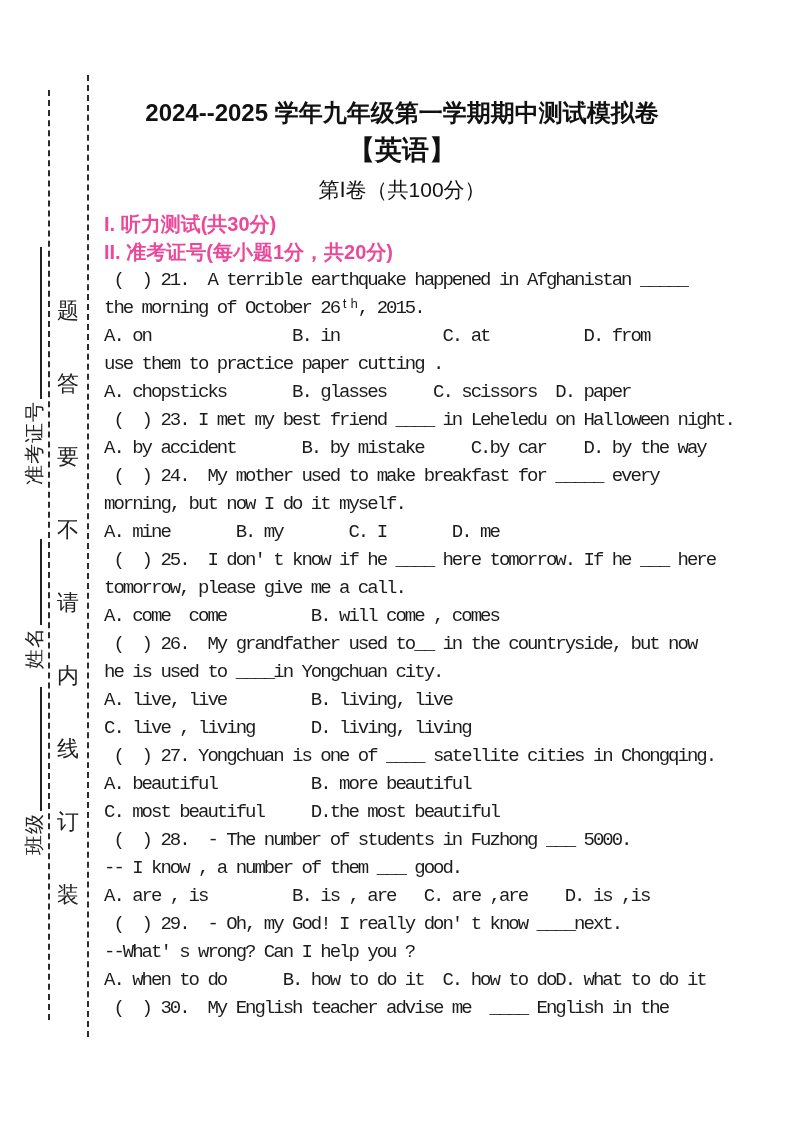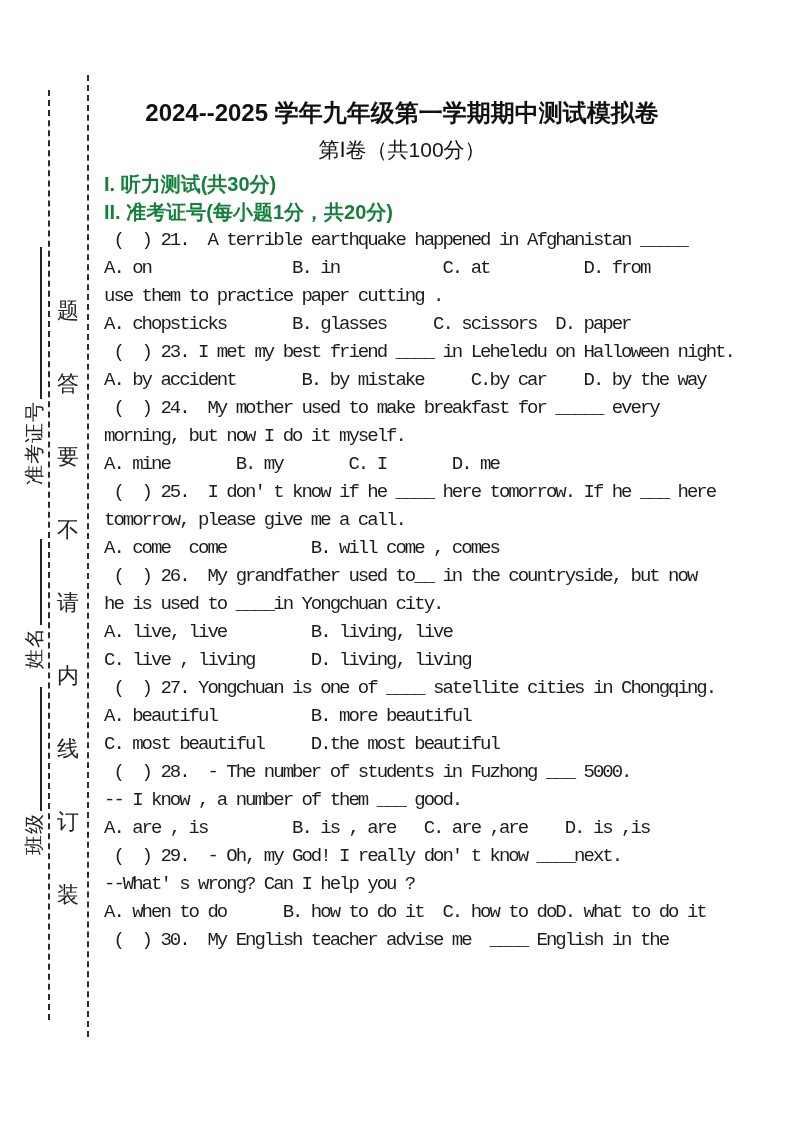--- a/index.html
+++ b/index.html
@@ -33,21 +33,21 @@
   
   .content { position:absolute; left:104px; top:96px; width:596px; }
   .title   { font-size:24px; font-weight:bold; text-align:center; line-height:34px; white-space:pre; color:#111; }
   .subject { font-size:27px; font-weight:bold; text-align:center; line-height:40px; color:#111; }
   .part    { font-size:21px; font-weight:normal; text-align:center; line-height:40px; color:#111; }
 
   .lines { font-family:"Liberation Mono","DejaVu Sans Mono",monospace; font-size:19px; letter-spacing:-2px; }
   .line  { white-space:pre; height:28px; line-height:28px; }
   .line.heading {
     font-family:"Liberation Sans",sans-serif; font-weight:bold;
-    font-size:20px; letter-spacing:0; color:#15803d;
+    font-size:20px; letter-spacing:0; color:#ec4899;
   }
 </style>
 </head>
 <body>
 
 <div class="page">
 
   <div class="dash-line dash-inner"></div>
   <div class="dash-line dash-outer"></div>
 
@@ -71,26 +71,28 @@
     <span>不</span>
     <span>请</span>
     <span>内</span>
     <span>线</span>
     <span>订</span>
     <span>装</span>
   </div>
 
   <div class="content">
     <div class="title">2024--2025 学年九年级第一学期期中测试模拟卷</div>
+    <div class="subject">【英语】</div>
     <div class="part">第Ⅰ卷（共100分）</div>
 
     <div class="lines">
       <div class="line heading">I. 听力测试(共30分)</div>
       <div class="line heading">II. 准考证号(每小题1分，共20分)</div>
       <div class="line"> (  ) 21.  A terrible earthquake happened in Afghanistan _____</div>
+      <div class="line">the morning of October 26ᵗʰ, 2015.</div>
       <div class="line">A. on               B. in           C. at          D. from</div>
       <div class="line">use them to practice paper cutting .</div>
       <div class="line">A. chopsticks       B. glasses     C. scissors  D. paper</div>
       <div class="line"> (  ) 23. I met my best friend ____ in Leheledu on Halloween night.</div>
       <div class="line">A. by accident       B. by mistake     C.by car    D. by the way</div>
       <div class="line"> (  ) 24.  My mother used to make breakfast for _____ every</div>
       <div class="line">morning, but now I do it myself.</div>
       <div class="line">A. mine       B. my       C. I       D. me</div>
       <div class="line"> (  ) 25.  I don' t know if he ____ here tomorrow. If he ___ here</div>
       <div class="line">tomorrow, please give me a call.</div>

